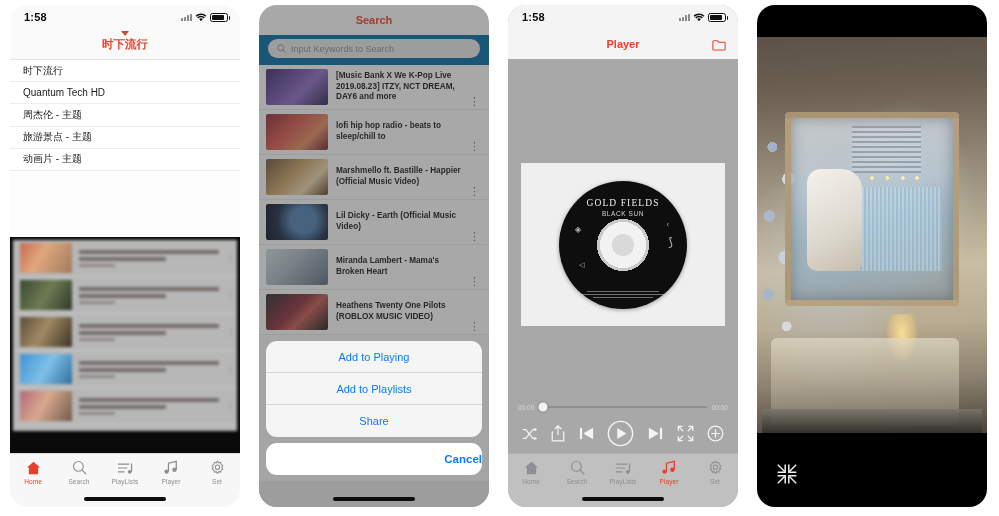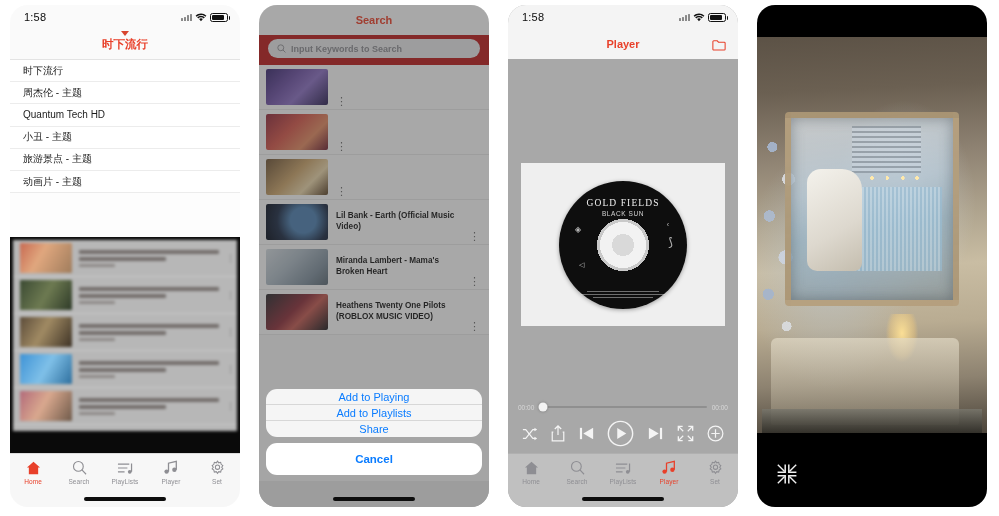--- a/index.html
+++ b/index.html
@@ -34,21 +34,21 @@
   }
 
   
   .statusbar {
     height: 24px;
     display: flex;
     align-items: center;
     justify-content: space-between;
     padding: 0 12px 0 14px;
     font-size: 11px;
-    font-weight: normal;
+    font-weight: bold;
     color: #0b0b0b;
     letter-spacing: .2px;
   }
   .statusbar.dim { color: #2b2b2b; }
   .sb-right { display: flex; align-items: center; gap: 3px; }
   .sig { display: flex; align-items: flex-end; gap: 1px; height: 7px; }
   .sig i { display: block; width: 2px; background: #8a8a8a; border-radius: .5px; }
   .sig i:nth-child(1){height:2.5px}
   .sig i:nth-child(2){height:4px}
   .sig i:nth-child(3){height:5.5px}
@@ -186,22 +186,21 @@
   .p2 .screen { background: #f2f2f2; }
   .p2-dim {
     position: absolute;
     inset: 0;
     background: rgba(60,60,60,.42);
     z-index: 5;
     pointer-events: none;
   }
   .searchbar-wrap {
     padding: 4px 9px 7px;
-    background: #b91c1c;
-    font-weight: bold;
+    background: #0369a1;
   }
   .searchbar {
     height: 19px;
     background: #e4e4e6;
     border-radius: 9.5px;
     display: flex;
     align-items: center;
     gap: 5px;
     padding: 0 9px;
     font-size: 9px;
@@ -249,36 +248,36 @@
     left: 7px; right: 7px; bottom: 32px;
     z-index: 10;
   }
   .sheet-group {
     background: rgba(250,250,250,.94);
     border-radius: 11px;
     overflow: hidden;
     margin-bottom: 6px;
   }
   .sheet-item {
-    height: 16px;
+    height: 32px;
     display: flex;
     align-items: center;
     justify-content: center;
     font-size: 11px;
     color: #0a7cff;
     border-bottom: 1px solid rgba(0,0,0,.12);
   }
   .sheet-item:last-child { border-bottom: none; }
   .sheet-cancel {
     background: #ffffff;
     border-radius: 11px;
     height: 32px;
     display: flex;
     align-items: center;
-    justify-content: center;
+    justify-content: flex-end;
     font-size: 11.5px;
     font-weight: bold;
     color: #0a7cff;
   }
 
   
   .p3 .screen { background: #a8a8a8; }
   .p3-head { background: #f4f4f4; }
   .p3-stage {
     position: absolute;
@@ -499,27 +498,24 @@
           <span class="caret-top"></span>
           <span class="nav-title zh">时下流行</span>
         </div>
       </div>
 
       <div class="dropdown-list">
         <div class="dd-item">
             <span>时下流行</span>
           </div>
         <div class="dd-item">
+            <span>Quantum Tech HD</span>
+          </div>
+        <div class="dd-item">
             <span>周杰伦 - 主题</span>
-          </div>
-        <div class="dd-item">
-            <span>Quantum Tech HD</span>
-          </div>
-        <div class="dd-item">
-            <span>小丑 - 主题</span>
           </div>
         <div class="dd-item">
             <span>旅游景点 - 主题</span>
           </div>
         <div class="dd-item">
             <span>动画片 - 主题</span>
           </div>
       </div>
 
       <div class="p1-video-area">
@@ -640,33 +636,36 @@
                 <line x1="6.6" y1="6.6" x2="9.4" y2="9.4" stroke="#8b8b90" stroke-width="1"></line>
               </svg>
             <span>Input Keywords to Search</span>
           </div>
         </div>
       </div>
 
       <div>
         <div class="result-row">
           <div class="rthumb" style="background:linear-gradient(135deg,#3a2a6e,#6b4fa0 35%,#8a6fc0 60%,#2c2252)"></div>
+          <div class="rtitle">[Music Bank X We K-Pop Live 2019.08.23] ITZY, NCT DREAM, DAY6 and more</div>
           <div class="rdots">⋮</div>
         </div>
         <div class="result-row">
           <div class="rthumb" style="background:linear-gradient(135deg,#8e2b3c,#d2564a 40%,#e08a62 70%,#6d2233)"></div>
+          <div class="rtitle">lofi hip hop radio - beats to sleep/chill to</div>
           <div class="rdots">⋮</div>
         </div>
         <div class="result-row">
           <div class="rthumb" style="background:linear-gradient(135deg,#6e5437,#c8a26a 45%,#e6d2a8 70%,#5a4227)"></div>
+          <div class="rtitle">Marshmello ft. Bastille - Happier (Official Music Video)</div>
           <div class="rdots">⋮</div>
         </div>
         <div class="result-row">
           <div class="rthumb" style="background:radial-gradient(circle at 60% 45%,#4e7fae 0 30%,#1d2b44 62%,#090f1c 100%)"></div>
-          <div class="rtitle">Lil Bank - Earth (Official Music Video)</div>
+          <div class="rtitle">Lil Dicky - Earth (Official Music Video)</div>
           <div class="rdots">⋮</div>
         </div>
         <div class="result-row">
           <div class="rthumb" style="background:linear-gradient(135deg,#cfd6db,#a9b6c0 40%,#7d8d9a 75%,#5a6873)"></div>
           <div class="rtitle">Miranda Lambert - Mama's Broken Heart</div>
           <div class="rdots">⋮</div>
         </div>
         <div class="result-row">
           <div class="rthumb" style="background:linear-gradient(135deg,#2a2a2e,#8a2f3a 45%,#c05a52 62%,#1d1d21)"></div>
           <div class="rtitle">Heathens Twenty One Pilots (ROBLOX MUSIC VIDEO)</div>

